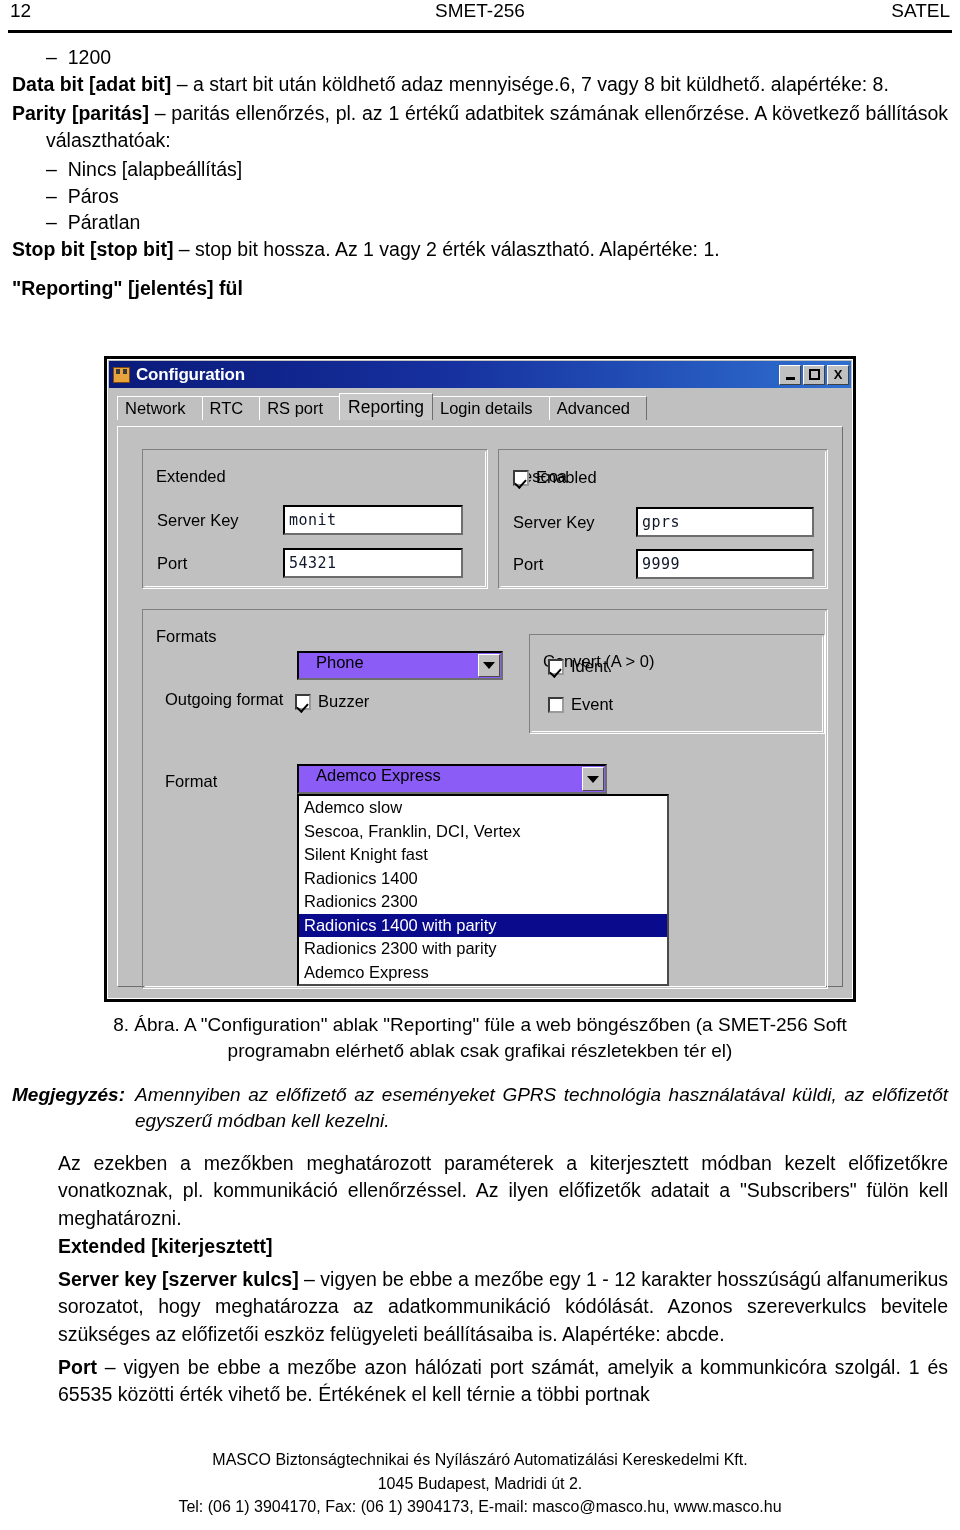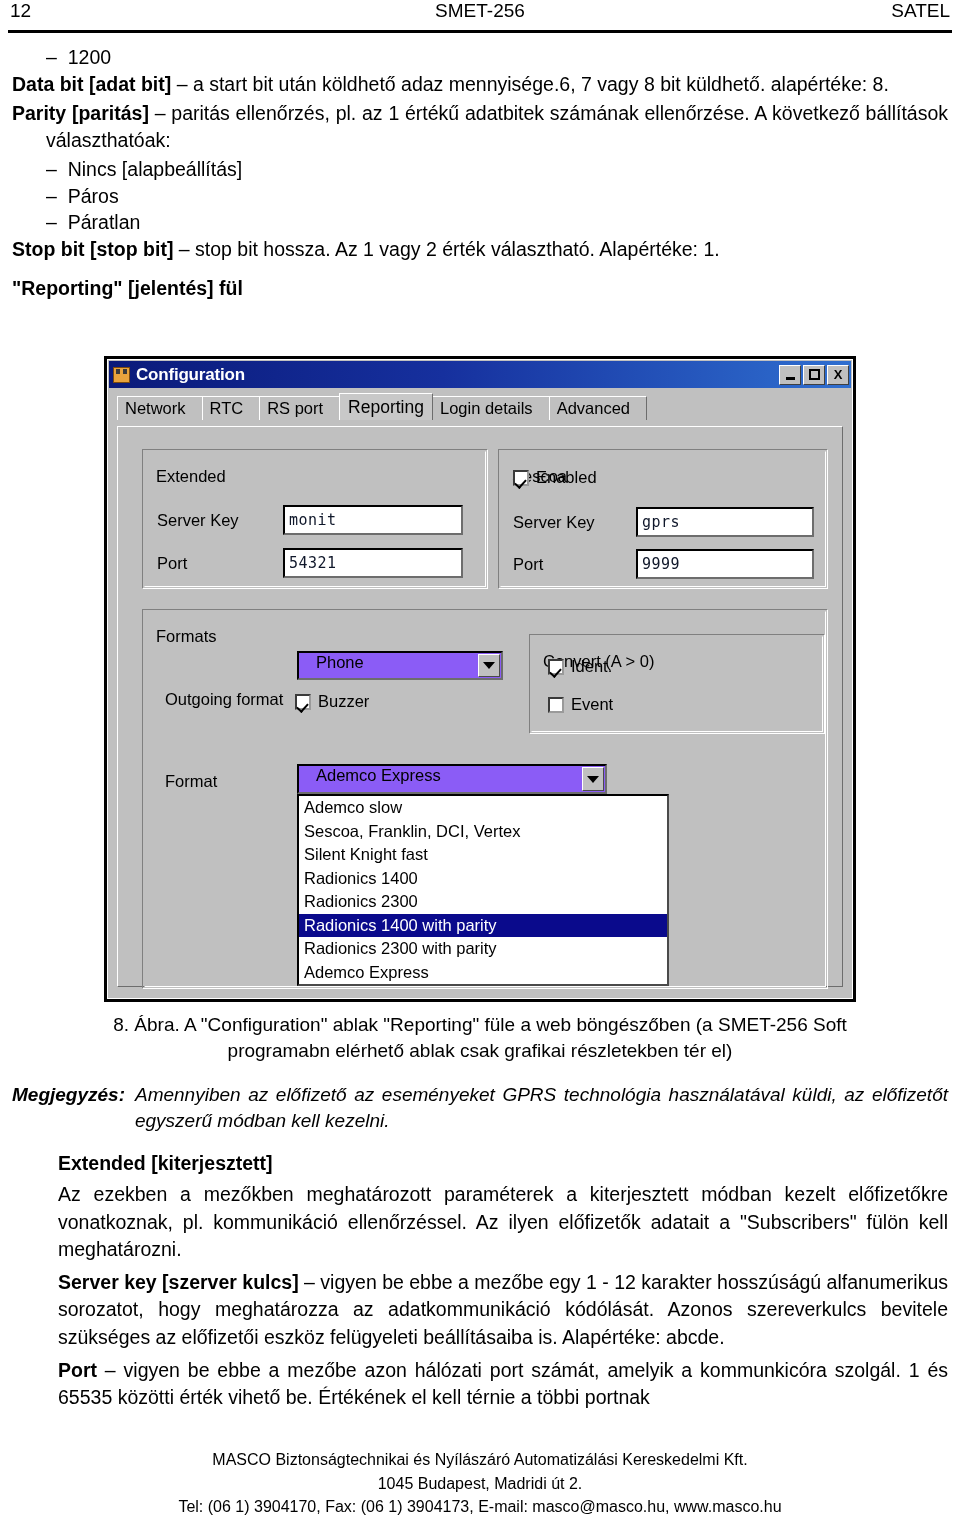--- a/index.html
+++ b/index.html
@@ -466,22 +466,22 @@
   <div>8. Ábra. A "Configuration" ablak "Reporting" füle a web böngészőben (a SMET-256 Soft</div>
   <div>programabn elérhető ablak csak grafikai részletekben tér el)</div>
 </div>
 
 <div class="note">
   <div class="note-label">Megjegyzés:</div>
   <div class="note-body">Amennyiben az előfizető az eseményeket GPRS technológia használatával küldi, az előfizetőt egyszerű módban kell kezelni.</div>
 </div>
 
 <div class="tail">
+  <p class="para">Az ezekben a mezőkben meghatározott paraméterek a kiterjesztett módban kezelt előfizetőkre vonatkoznak, pl. kommunikáció ellenőrzéssel. Az ilyen előfizetők adatait a "Subscribers" fülön kell meghatározni.</p>
   <p class="para" style="font-weight:bold; margin-bottom:4px;">Extended [kiterjesztett]</p>
-  <p class="para">Az ezekben a mezőkben meghatározott paraméterek a kiterjesztett módban kezelt előfizetőkre vonatkoznak, pl. kommunikáció ellenőrzéssel. Az ilyen előfizetők adatait a "Subscribers" fülön kell meghatározni.</p>
   <p class="para indent-hang" style="padding-left:0; text-indent:0; margin-top:6px;">
     <b>Server key [szerver kulcs]</b><span> – vigyen be ebbe a mezőbe egy 1 - 12 karakter hosszúságú alfanumerikus sorozatot, hogy meghatározza az adatkommunikáció kódólását. Azonos szereverkulcs bevitele szükséges az előfizetői eszköz felügyeleti beállításaiba is. Alapértéke: abcde.</span>
   </p>
   <p class="para" style="margin-top:6px;">
     <b>Port</b><span> – vigyen be ebbe a mezőbe azon hálózati port számát, amelyik a kommunkicóra szolgál. 1 és 65535 közötti érték vihető be. Értékének el kell térnie a többi portnak</span>
   </p>
 </div>
 
 <div class="footer">
   <div>MASCO Biztonságtechnikai és Nyílászáró Automatizálási Kereskedelmi Kft.</div>

